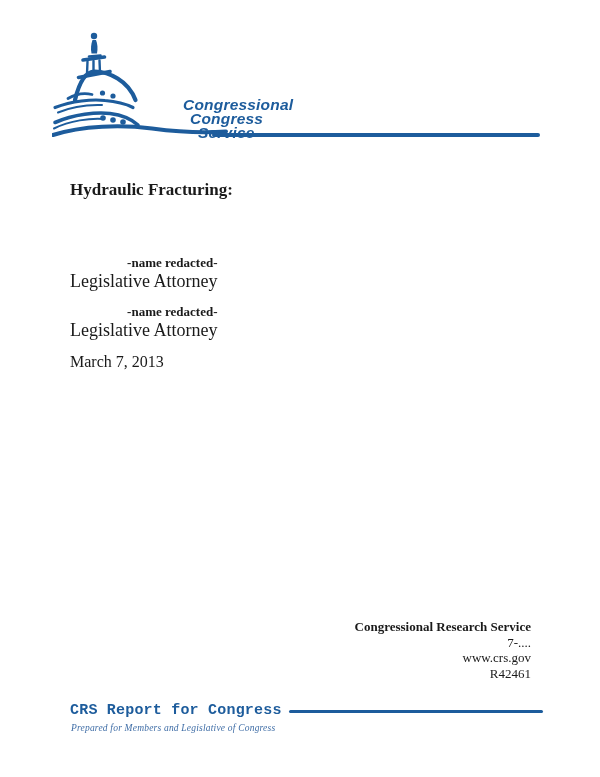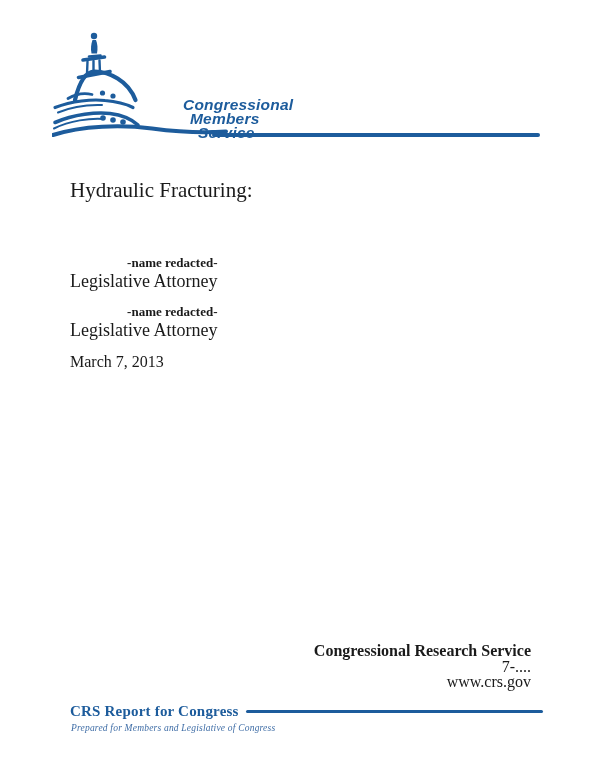--- a/index.html
+++ b/index.html
@@ -41,53 +41,54 @@
     left: 212px; top: 133px;
     width: 328px; height: 3.5px;
     background: var(--accent);
     border-radius: 2px;
   }
 
   
   .title {
     position: absolute;
     left: 70px; top: 176px;
-    font-size: 21px;
-    font-weight: normal;
+    font-size: 17px;
+    font-weight: bold;
     line-height: 28px;
     color: #1a1a1a;
   }
   .author-block { position: absolute; left: 70px; }
   .author-block.a1 { top: 254px; }
   .author-block.a2 { top: 303px; }
   .author-name { font-size: 13px; font-weight: bold; line-height: 18px; text-align: right; }
   .author-role { font-size: 18px; line-height: 18px; text-align: center; }
   .report-date {
     position: absolute;
     left: 70px; top: 353px;
     font-size: 16px;
   }
 
   
   .footer-right {
     position: absolute;
-    right: 69px; top: 643px;
+    right: 69px; top: 619px;
     text-align: right;
-    font-size: 16px;
+    font-size: 13px;
     line-height: 15.5px;
   }
   .footer-right .org { font-weight: bold; }
 
   
   .banner {
     position: absolute;
     left: 70px; top: 702px;
     width: 473px;
     display: flex;
     align-items: flex-start;
+    font-family: Liberation Mono, monospace;
   }
   .banner-text {
     font-size: 15px;
     font-weight: bold;
     color: var(--accent);
     line-height: 18px;
     white-space: nowrap;
     letter-spacing: 0.2px;
   }
   .banner-rule {
@@ -138,21 +139,21 @@
 
       <path d="M3,95.5 C22,87 45,85 58,86.5 C70,88 80,92.5 86,98" stroke-width="3.6"></path>
       <path d="M2,101.5 C18,93.5 38,91 52,92" stroke-width="2"></path>
 
       <path d="M1,108 C30,98.5 70,97.5 100,101.5 C130,105.5 155,106 174,104.5" stroke-width="4"></path>
     </g>
   </svg>
 
   <div class="logo-text">
     <div class="l1">Congressional</div>
-    <div class="l2">Members</div>
+    <div class="l2">Congress</div>
     <div class="l3">Service</div>
   </div>
   <div class="header-rule"></div>
 
   <h1 class="title">
     <div>Hydraulic Fracturing:</div>
   </h1>
 
   <div class="author-block a1">
     <div class="author-name">-name redacted-</div>
@@ -162,20 +163,21 @@
     <div class="author-name">-name redacted-</div>
     <div class="author-role">Legislative Attorney</div>
   </div>
 
   <div class="report-date">March 7, 2013</div>
 
   <div class="footer-right">
     <div class="org">Congressional Research Service</div>
     <div>7-....</div>
     <div>www.crs.gov</div>
+    <div>R42461</div>
   </div>
 
   <div class="banner">
     <span class="banner-text">CRS Report for Congress</span>
     <span class="banner-rule"></span>
   </div>
   <div class="tagline">Prepared for Members and Legislative of Congress</div>
 
 </div>
 

